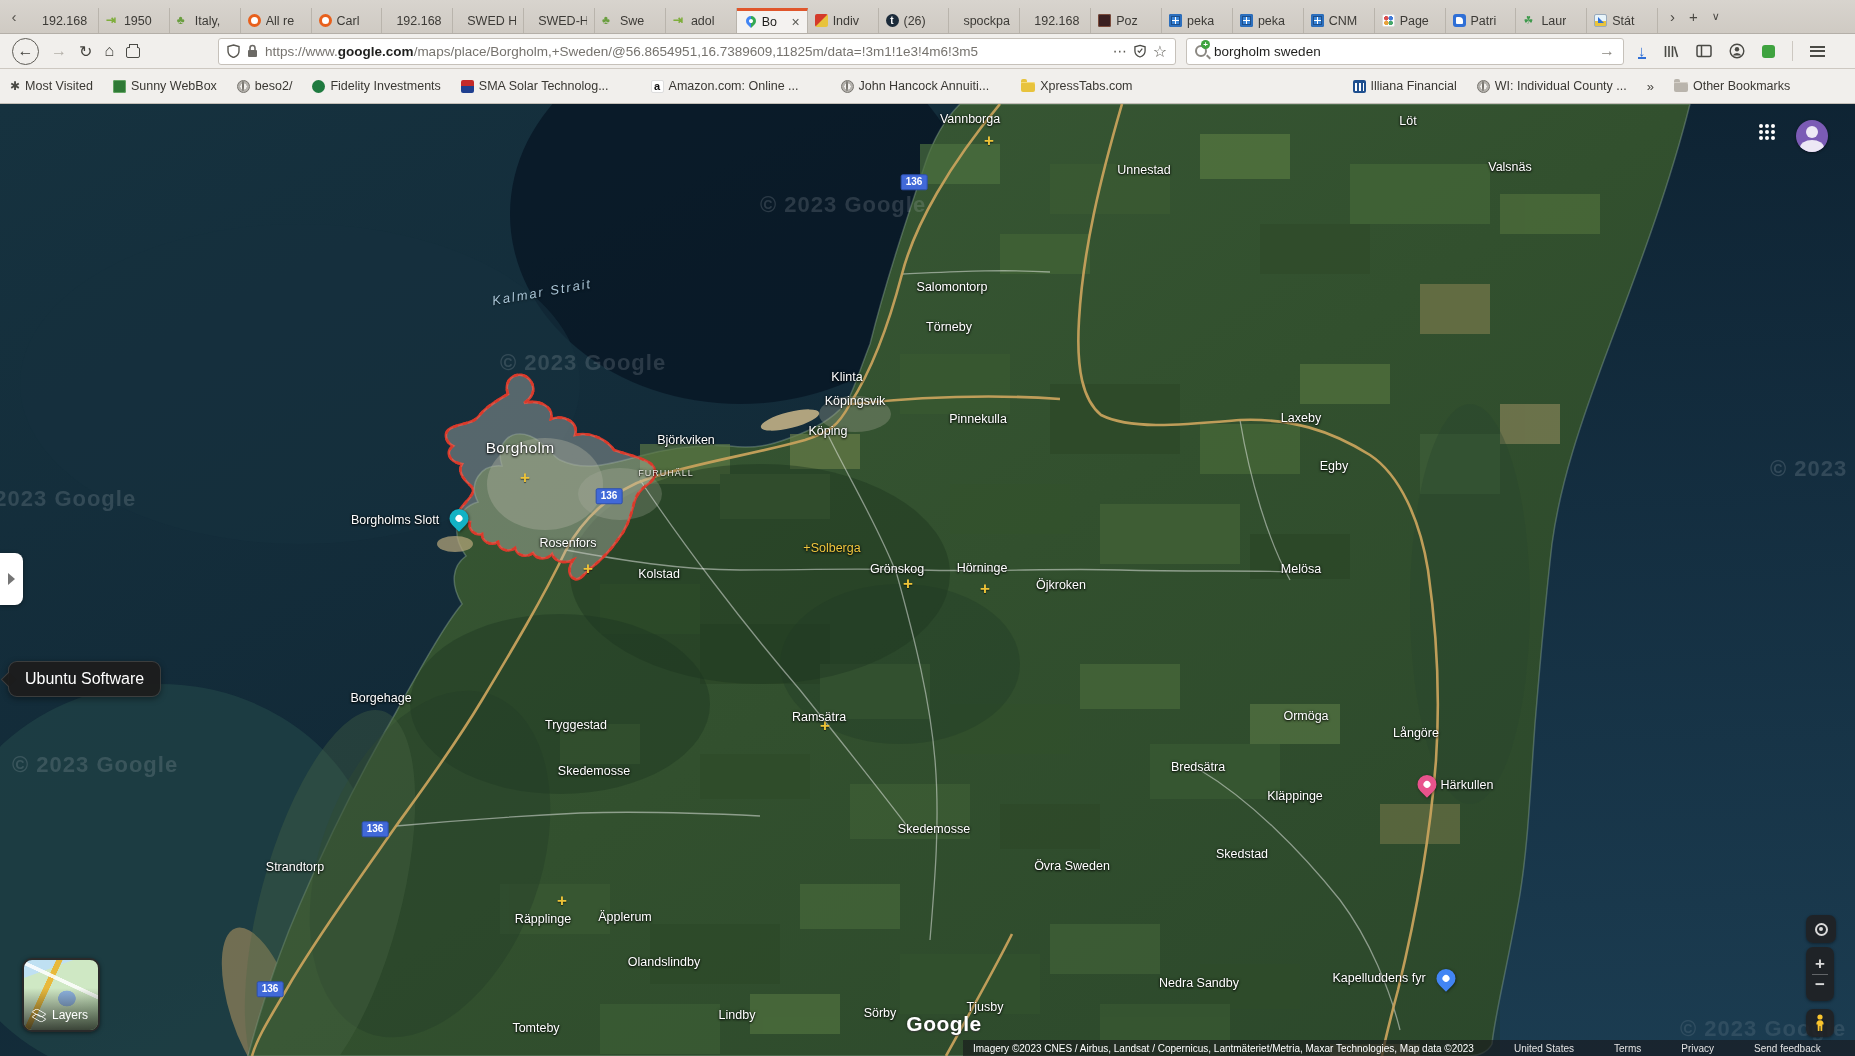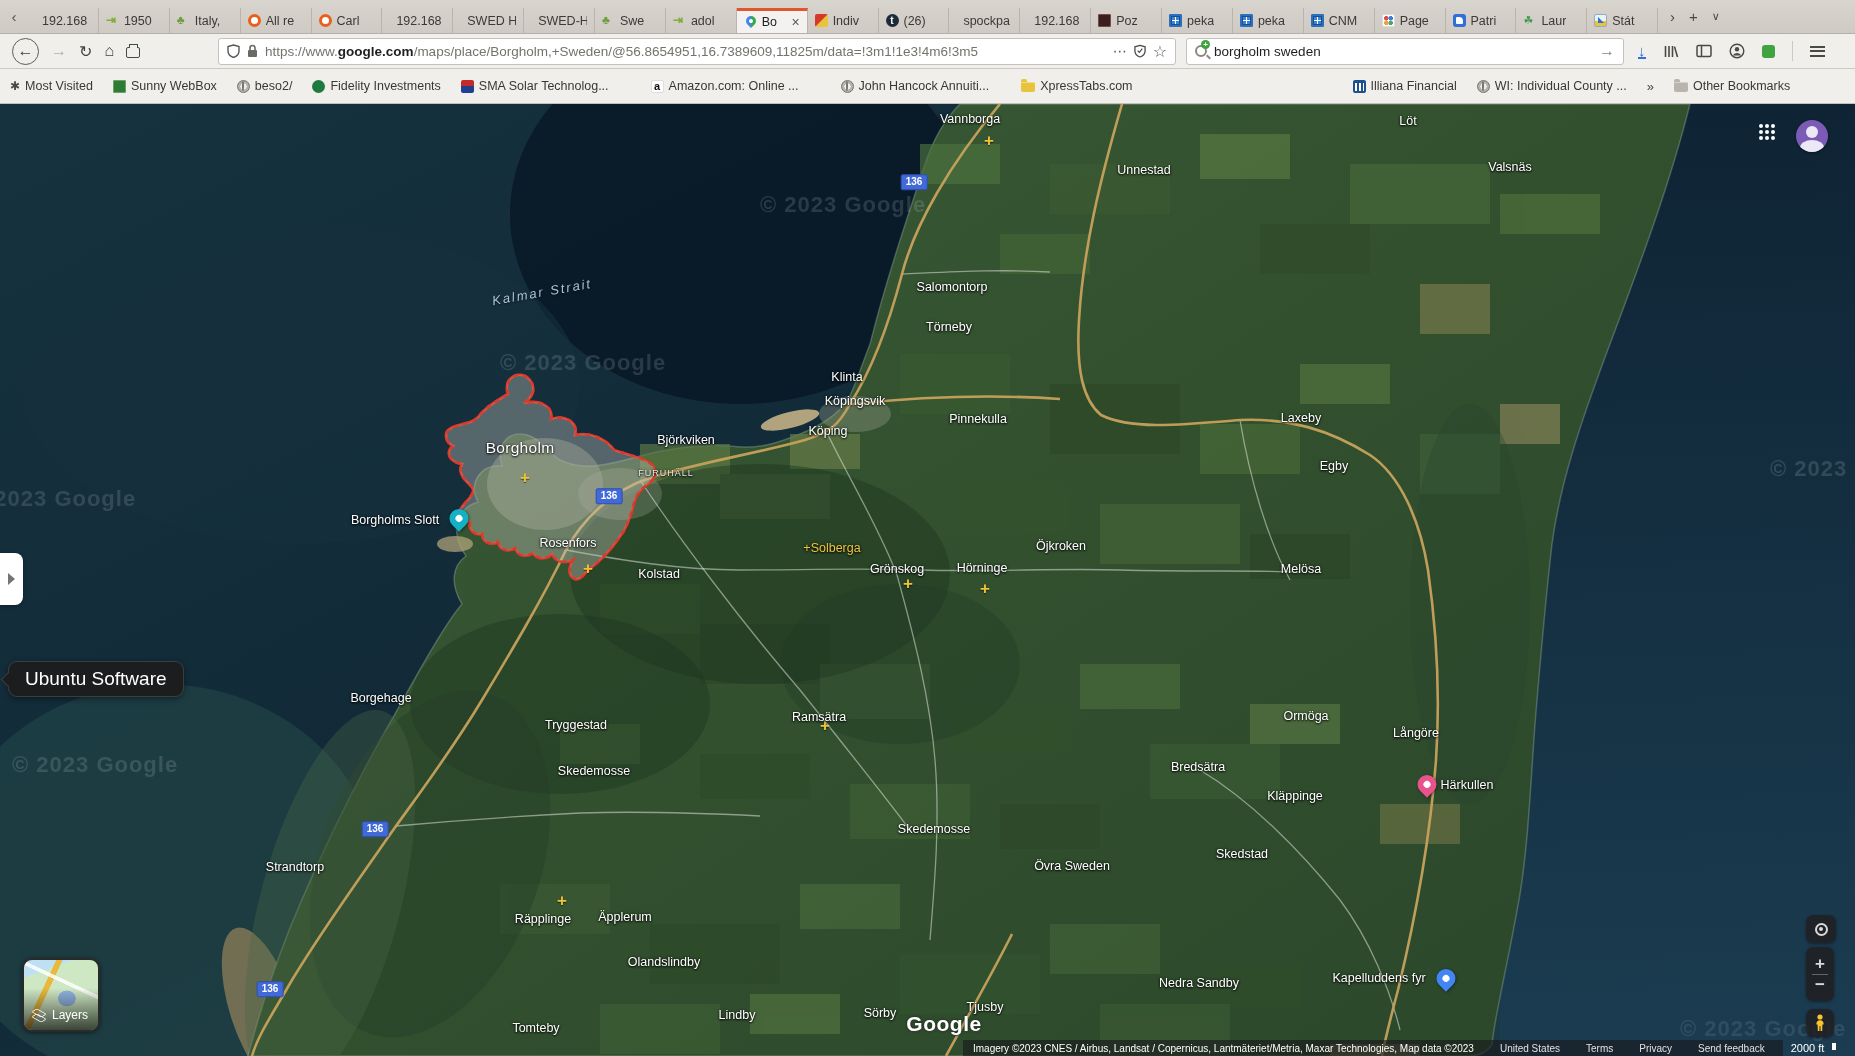--- a/index.html
+++ b/index.html
@@ -86,21 +86,21 @@
   .tl-city { font-size:15.5px; letter-spacing:.3px; }
   .tl-small { font-size:9px; letter-spacing:1px; color:#e9e9e2; }
   .tl-water { font-style:italic; color:#a9c4d5; letter-spacing:2px; transform:translate(-50%,-50%) rotate(-10deg); font-size:13px; text-shadow:0 1px 2px rgba(0,0,0,.6); }
   .tl-gold { color:#f0c63e; }
   .plus { position:absolute; transform:translate(-50%,-50%); color:#eec338; font-size:17px; font-weight:bold; text-shadow:0 1px 1px rgba(0,0,0,.55); }
   .rb { position:absolute; transform:translate(-50%,-50%); background:#4169d8; border:1px solid #2d4fae; color:#fff; font-size:10px; font-weight:bold; padding:1px 4px 1.5px; border-radius:2px; }
   .wm { position:absolute; color:rgba(205,215,220,.17); font-size:22px; font-weight:bold; white-space:nowrap; letter-spacing:1px; }
   .pin { position:absolute; width:19px; height:19px; border-radius:50% 50% 50% 0; transform:translate(-50%,-90%) rotate(-45deg); box-shadow:0 1px 3px rgba(0,0,0,.5); }
   .pin:after { content:""; position:absolute; left:6px; top:6px; width:7px; height:7px; border-radius:50%; background:#fff; }
   .glogo { position:absolute; color:#fff; font-size:21px; font-weight:bold; letter-spacing:.5px; text-shadow:0 1px 1px rgba(60,60,60,.9),0 0 3px rgba(0,0,0,.5); transform:translate(-50%,-50%); }
-  .attrib { position:absolute; left:963px; top:936px; width:820px; height:16px; background:rgba(25,25,28,.62); display:flex; align-items:center; gap:26px; padding:0 10px; font-size:10px; color:#fff; white-space:nowrap; }
+  .attrib { position:absolute; left:963px; top:936px; width:892px; height:16px; background:rgba(25,25,28,.62); display:flex; align-items:center; gap:40px; padding:0 10px; font-size:10px; color:#fff; white-space:nowrap; }
   .attrib .alink { color:#e2e2e2; }
   .attrib .scaletext { font-size:11px; }
   .scalebar { width:52px; height:7px; border-left:2px solid #fff; border-right:2px solid #fff; border-bottom:2px solid #fff; margin-bottom:3px; }
   .mctl { position:absolute; background:rgba(32,32,34,.88); border-radius:7px; color:#d9d9d9; display:flex; align-items:center; justify-content:center; box-shadow:0 1px 3px rgba(0,0,0,.4); }
   .zoompill { left:1806px; top:843px; width:28px; height:54px; flex-direction:column; font-size:17px; font-weight:bold; }
   .zoompill .zdiv { width:16px; height:1px; background:rgba(255,255,255,.3); }
   .locbtn { left:1806px; top:811px; width:30px; height:28px; }
   .pegbtn { left:1806px; top:905px; width:28px; height:28px; }
   .loc-ic { width:13px; height:13px; border:2px solid #d9d9d9; border-radius:50%; position:relative; }
   .loc-ic:after { content:""; position:absolute; left:2.5px; top:2.5px; width:4px; height:4px; border-radius:50%; background:#d9d9d9; }
@@ -115,21 +115,21 @@
       linear-gradient(115deg, transparent 30%, #e8b93c 30.5%, #e8b93c 36%, transparent 36.5%),
       radial-gradient(ellipse at 58% 55%, #8fb4e0 0 14%, transparent 15%),
       linear-gradient(160deg,#bfe0f2 0 18%, #cfe8c4 19% 60%, #a9d4a0 100%); }
   .layersbtn .shade { position:absolute; inset:0; background:linear-gradient(transparent 40%, rgba(20,20,20,.75)); }
   .layersbtn .ltxt { position:absolute; left:28px; bottom:8px; color:#fff; font-size:12px; }
   .layersbtn .lic { position:absolute; left:8px; bottom:7px; width:14px; height:14px; }
   .lic i, .lic em { position:absolute; left:0; width:14px; height:8px; background:none; border:1.6px solid #fff; transform:rotateX(55deg) rotateZ(45deg); border-radius:2px; display:block; }
   .lic i { top:0; } .lic em { top:5px; }
   .sidetab { position:absolute; left:0; top:449px; width:23px; height:52px; background:#fff; border-radius:0 8px 8px 0; box-shadow:0 1px 4px rgba(0,0,0,.35); display:flex; align-items:center; justify-content:center; }
   .sidetab .tri { width:0; height:0; border-left:7px solid #757575; border-top:6px solid transparent; border-bottom:6px solid transparent; }
-  .ostooltip { position:absolute; left:8px; top:557px; height:36px; background:rgba(28,28,28,.95); border:1px solid rgba(255,255,255,.14); border-radius:9px; color:#fff; font-size:19px; display:flex; align-items:center; padding:4px 16px; box-shadow:0 2px 6px rgba(0,0,0,.4); }
+  .ostooltip { position:absolute; left:8px; top:557px; height:36px; background:rgba(28,28,28,.95); border:1px solid rgba(255,255,255,.14); border-radius:9px; color:#fff; font-size:16px; display:flex; align-items:center; padding:4px 16px; box-shadow:0 2px 6px rgba(0,0,0,.4); }
   .ostooltip:before { content:""; position:absolute; left:-6px; top:12px; width:10px; height:10px; background:rgba(28,28,28,.95); transform:rotate(45deg); border-left:1px solid rgba(255,255,255,.14); border-bottom:1px solid rgba(255,255,255,.14); }
 </style>
 </head>
 <body>
 
 <div class="tabbar">
   <div class="tab-scroll">‹</div>
   <div class="tabs">
     <div class="tab">
         <span class="favicon fav-none"></span>
@@ -469,21 +469,21 @@
   <span class="tl" style="left:828px;top:327px">Köping</span>
   <span class="tl" style="left:978px;top:315px">Pinnekulla</span>
   <span class="tl" style="left:1301px;top:314px">Laxeby</span>
   <span class="tl" style="left:686px;top:336px">Björkviken</span>
   <span class="tl" style="left:1334px;top:362px">Egby</span>
   <span class="tl" style="left:395px;top:416px">Borgholms Slott</span>
   <span class="tl" style="left:568px;top:439px">Rosenfors</span>
   <span class="tl" style="left:659px;top:470px">Kolstad</span>
   <span class="tl" style="left:897px;top:465px">Grönskog</span>
   <span class="tl" style="left:982px;top:464px">Hörninge</span>
-  <span class="tl" style="left:1061px;top:442px">Öjkroken</span>
+  <span class="tl" style="left:1061px;top:481px">Öjkroken</span>
   <span class="tl" style="left:1301px;top:465px">Melösa</span>
   <span class="tl" style="left:381px;top:594px">Borgehage</span>
   <span class="tl" style="left:576px;top:621px">Tryggestad</span>
   <span class="tl" style="left:819px;top:613px">Ramsätra</span>
   <span class="tl" style="left:1306px;top:612px">Ormöga</span>
   <span class="tl" style="left:1416px;top:629px">Långöre</span>
   <span class="tl" style="left:594px;top:667px">Skedemosse</span>
   <span class="tl" style="left:1198px;top:663px">Bredsätra</span>
   <span class="tl" style="left:1467px;top:681px">Härkullen</span>
   <span class="tl" style="left:1295px;top:692px">Kläppinge</span>

